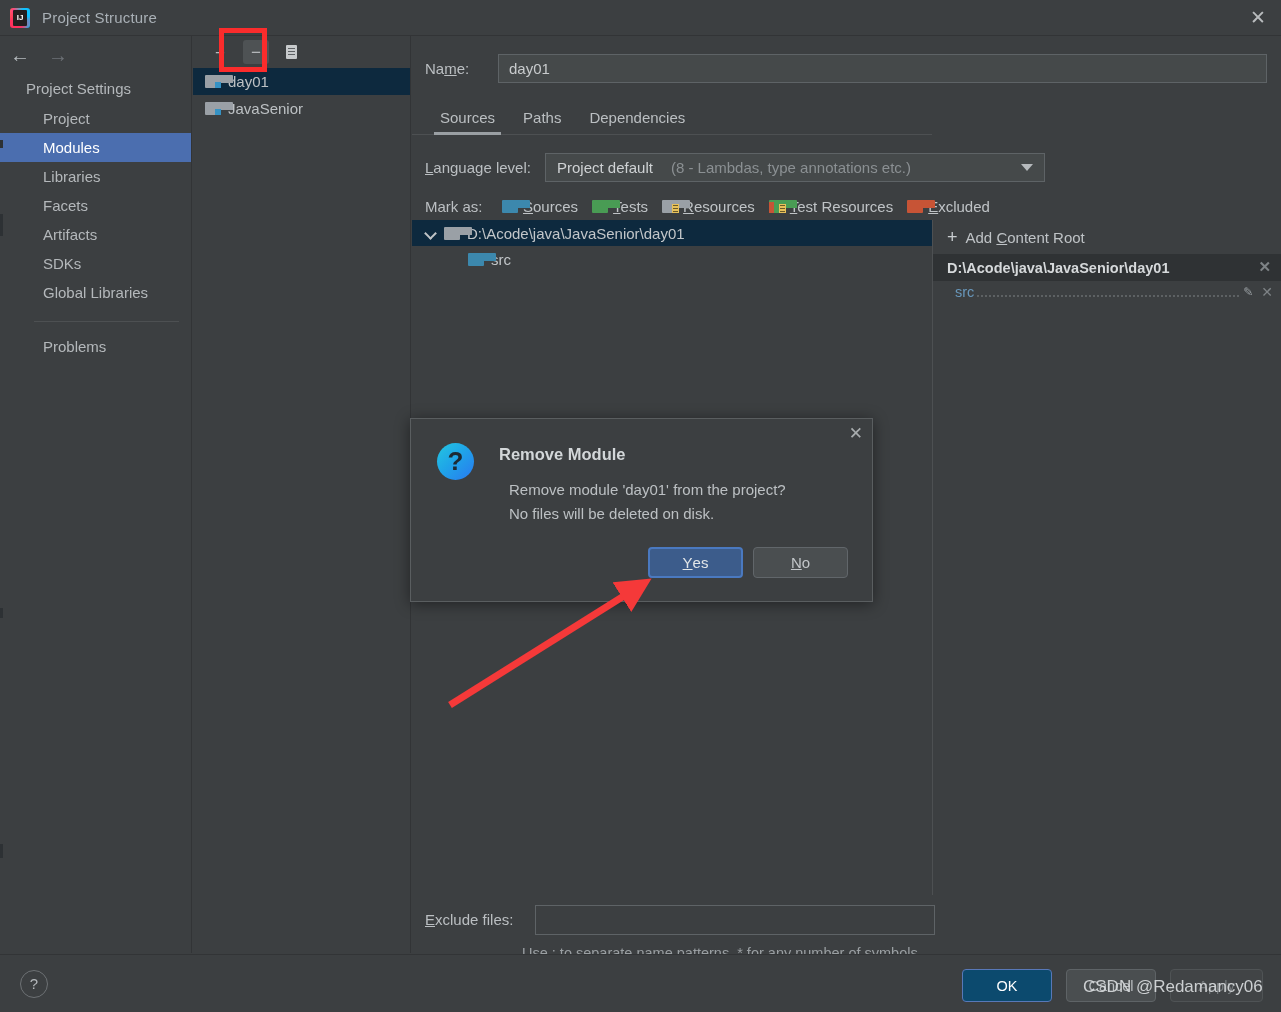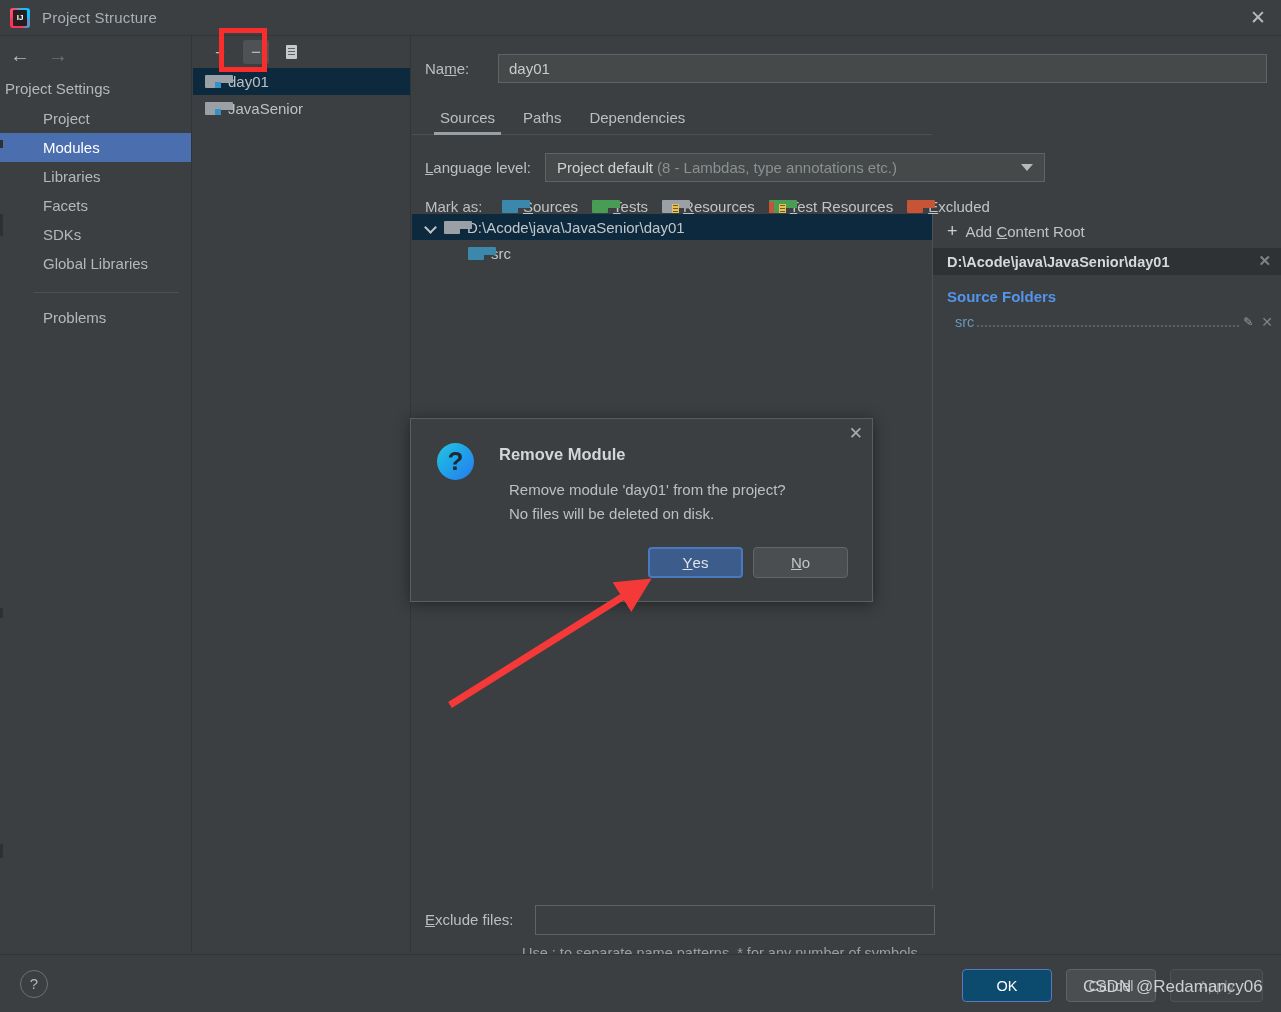--- a/index.html
+++ b/index.html
@@ -58,21 +58,21 @@
     border-right: 1px solid #323436;
   }
   .nav-arrows {
     height: 38px; display: flex; align-items: center; padding-left: 10px; gap: 18px;
   }
   .nav-arrows .arr { font-size: 20px; line-height: 1; }
   .arr.back { color: #b6bbbf; }
   .arr.fwd  { color: #6d7277; }
 
   .sb-group {
-    font-size: 15px; color: #b4b8bb; padding: 4px 0 4px 5px; line-height: 22px;
+    font-size: 15px; color: #b4b8bb; padding: 4px 0 4px 26px; line-height: 22px;
   }
   .sb-item {
     font-size: 15px; color: #b4b8bb; padding: 4px 0 4px 43px; line-height: 21px;
   }
   .sb-item.selected {
     background: #4b6eaf; color: #ffffff;
   }
   .sb-divider {
     height: 1px; background: #4d5052; margin: 14px 12px 10px 34px;
   }
@@ -158,21 +158,21 @@
     display: flex; align-items: center; height: 30px; margin-top: 17px; padding-left: 13px;
   }
   .lang-label { font-size: 15px; color: #bbbfc2; width: 120px; }
   .lang-select {
     width: 500px; height: 29px;
     background: #45494a; border: 1px solid #5e6366;
     display: flex; align-items: center; padding: 0 8px 0 11px;
     position: relative;
   }
   .lang-main { font-size: 15px; color: #cfd2d4; }
-  .lang-sub  { font-size: 15px; color: #8b9093; margin-left: 4px; }
+  .lang-sub  { font-size: 15px; color: #8b9093; margin-left: 18px; }
   .lang-caret {
     position: absolute; right: 11px; top: 50%; margin-top: -3px;
     width: 0; height: 0; border-left: 6px solid transparent;
     border-right: 6px solid transparent; border-top: 7px solid #b6babd;
   }
 
   .markas {
     display: flex; align-items: flex-start; gap: 0; height: 28px; margin-top: 16px; padding-left: 13px;
     font-size: 15px; color: #bbbfc2;
   }
@@ -188,21 +188,21 @@
     background: #e8c15a;
   }
   .fi .lines::after {
     content:""; position:absolute; left:1px; top:1px; right:1px; bottom:1px;
     background: repeating-linear-gradient(to bottom, #6a5a28 0 1px, transparent 1px 3px);
   }
   .fi .triwrap { position: absolute; left: 0; bottom: 0; width: 9px; height: 11px; overflow: hidden; }
 
   
   .roots-wrap {
-    position: absolute; left: 0; top: 178px; width: 869px; height: 675px;
+    position: absolute; left: 0; top: 184px; width: 869px; height: 675px;
     display: flex;
   }
   .tree {
     width: 521px; background: #3c3f41; border-right: 1px solid #4d5052;
   }
   .tree-row {
     height: 26px; display: flex; align-items: center; gap: 7px; font-size: 15px; color: #c2c6c9;
     padding-left: 14px;
   }
   .tree-row.sel { background: #0d293e; }
@@ -348,20 +348,21 @@
     <div class="nav-arrows">
       <div class="arr back">←</div>
       <div class="arr fwd">→</div>
     </div>
 
     <div class="sb-group">Project Settings</div>
     <div class="sb-item">Project</div>
     <div class="sb-item selected">Modules</div>
     <div class="sb-item">Libraries</div>
     <div class="sb-item">Facets</div>
+    <div class="sb-item">Artifacts</div>
     <div class="sb-item">SDKs</div>
     <div class="sb-item">Global Libraries</div>
     <div class="sb-divider"></div>
     <div class="sb-item">Problems</div>
   </div>
 
   <div class="modpanel">
     <div class="mod-toolbar">
       <div class="tb-btn">+</div>
       <div class="tb-btn minus-hl">−</div>
@@ -482,21 +483,20 @@
 
       <div class="rightcol">
         <div class="addroot">
           <span class="plus-ico">+</span>
           <span><span>Add </span><u>C</u><span>ontent Root</span></span>
         </div>
         <div class="rootpath">
           <span>D:\Acode\java\JavaSenior\day01</span>
           <span class="x">✕</span>
         </div>
-        <div class="srcfolders-hdr">Source Folders</div>
         <div class="srcrow">
           <span>src</span>
           <span class="dots"></span>
           <span class="pencil">✎</span>
           <span class="x">✕</span>
         </div>
       </div>
     </div>
 
     <div class="exclude">

